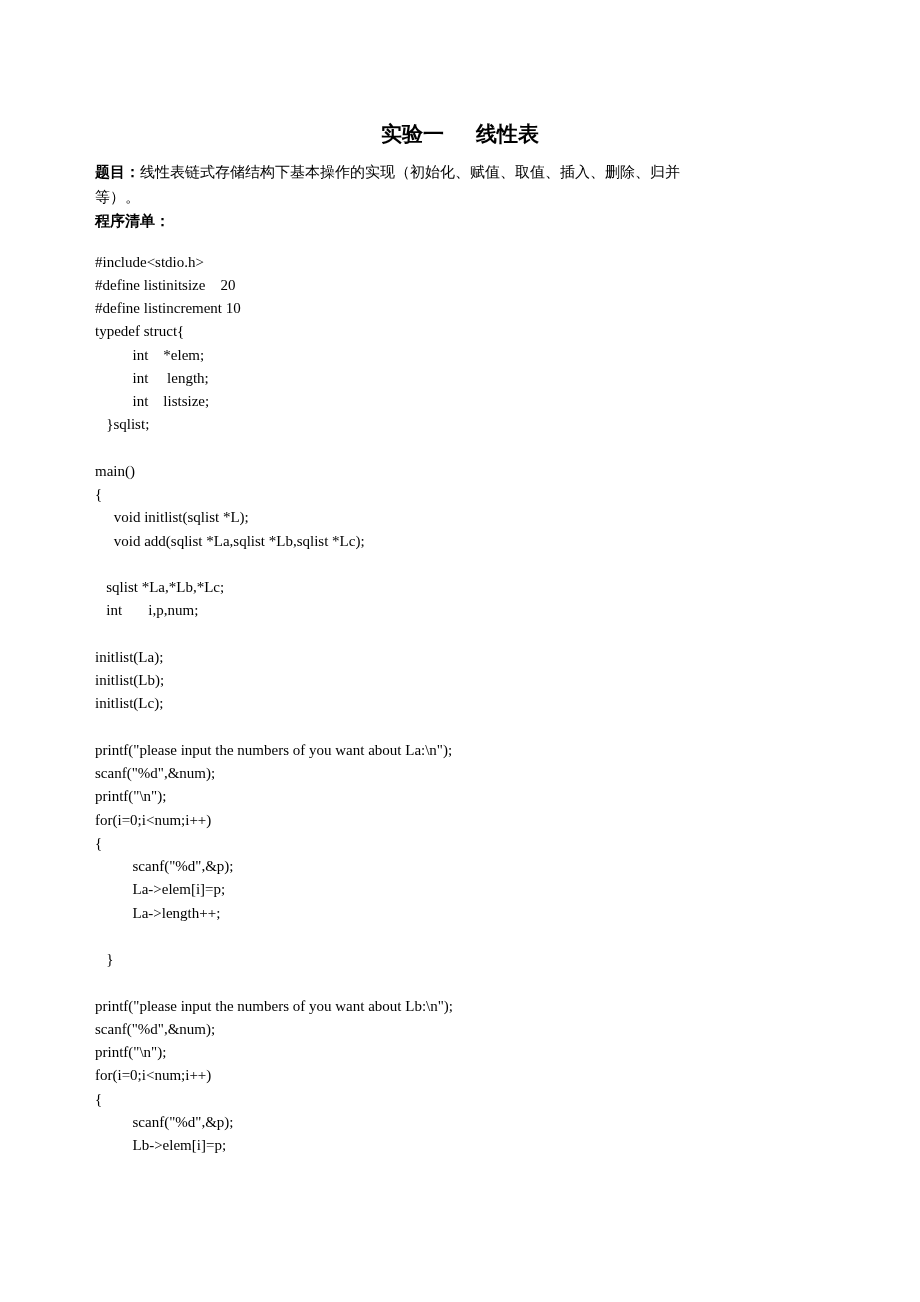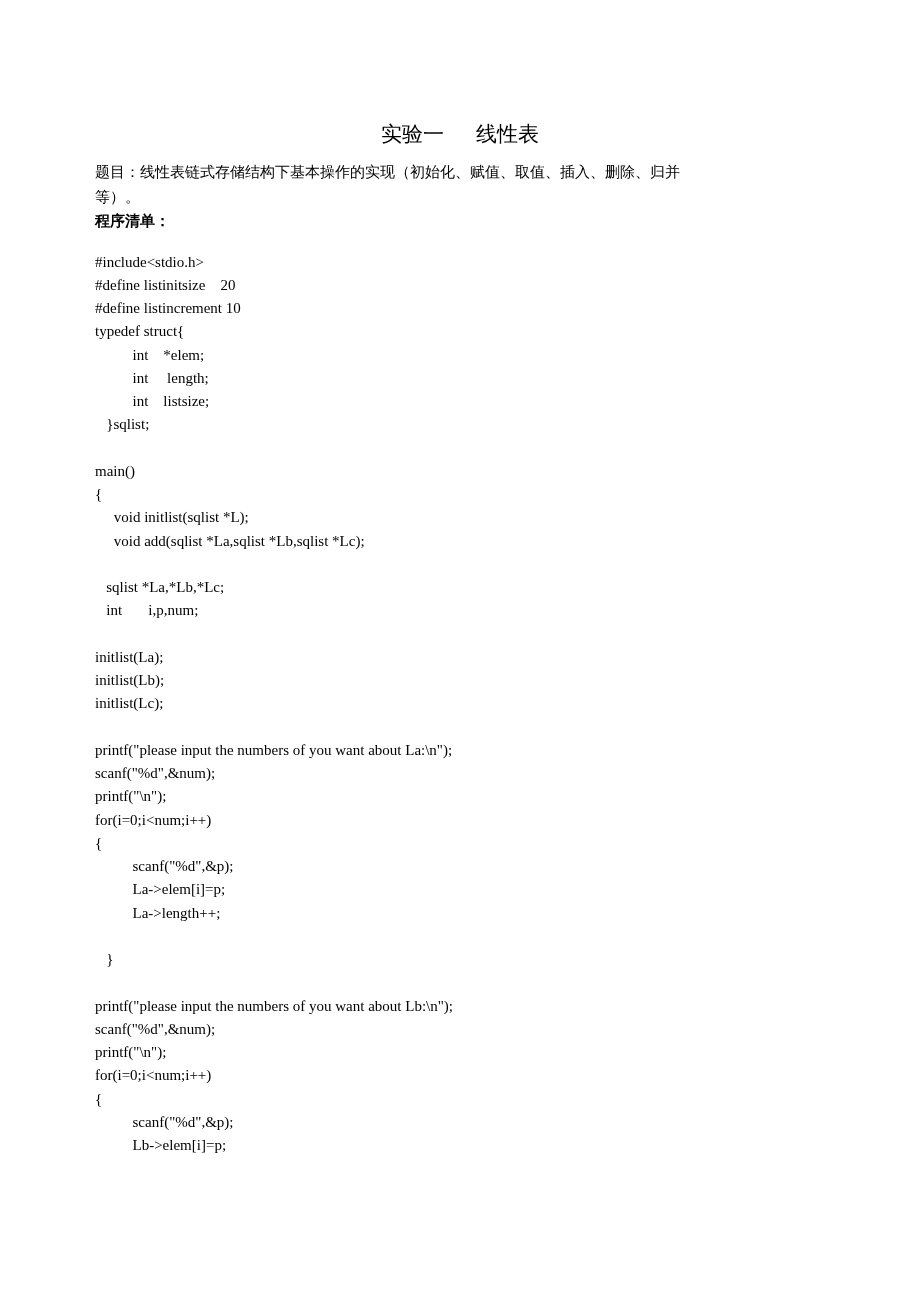--- a/index.html
+++ b/index.html
@@ -10,36 +10,36 @@
     body {
       background: #ffffff;
       font-family: "SimSun", "Times New Roman", serif;
       width: 920px;
       min-height: 1302px;
       padding: 120px 95px 60px 95px;
     }
     .title {
       font-family: "SimHei", "SimSun", sans-serif;
       font-size: 21px;
-      font-weight: normal;
+      font-weight: bold;
       text-align: center;
       margin-bottom: 12px;
       letter-spacing: 0px;
     }
     .title-gap {
       display: inline-block;
       width: 32px;
     }
     .topic-line {
       font-size: 15px;
       line-height: 1.55;
       margin-bottom: 2px;
     }
     .topic-label {
-      font-weight: normal;
+      font-weight: bold;
       font-family: "SimHei", "SimSun", sans-serif;
     }
     .listing-label {
       font-weight: bold;
       font-size: 15px;
       font-family: "SimHei", "SimSun", sans-serif;
       margin-bottom: 20px;
     }
     .code {
       font-family: "Times New Roman", "SimSun", serif;

